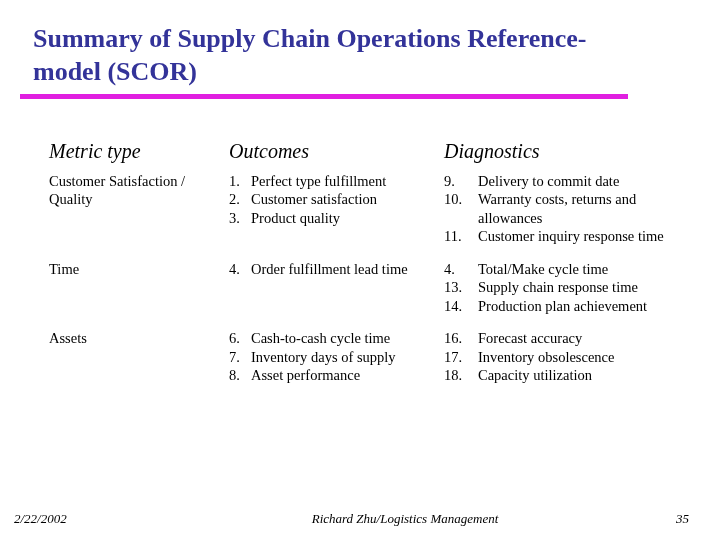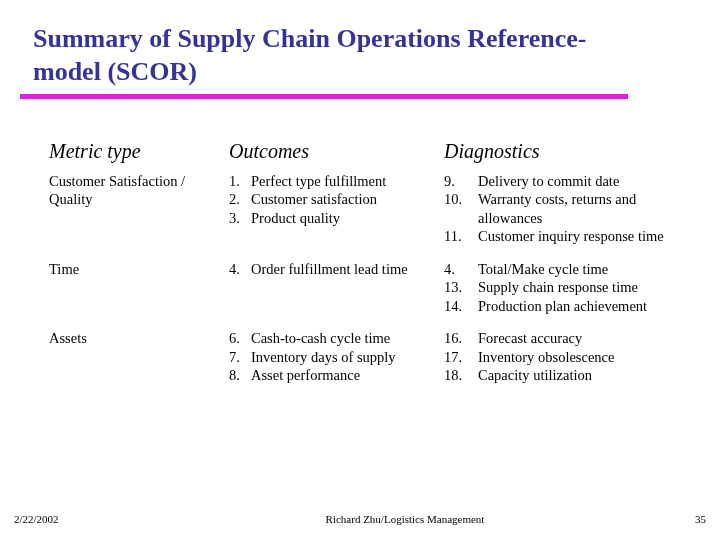--- a/index.html
+++ b/index.html
@@ -104,39 +104,40 @@
 
   .spacer-row td { height: 1px; }
 
   
   #footer {
     position: absolute;
     left: 0;
     top: 512px;
     width: 720px;
     height: 20px;
-    font-size: 11px;
+    font-size: 13px;
     line-height: 14px;
+    font-style: italic;
   }
   #footer-date {
     position: absolute;
     left: 14px;
     top: 0;
   }
   #footer-center {
     position: absolute;
     left: 0;
     top: 0;
     width: 720px;
     text-align: center;
     padding-left: 45px;
   }
   #footer-page {
     position: absolute;
-    right: 14px;
+    right: 31px;
     top: 0;
   }
 </style>
 </head>
 <body>
 
 <div id="slide-title" style="color: rgb(51, 51, 153);">Summary of Supply Chain Operations Reference-model (SCOR)</div>
 <div id="title-rule" style="background: rgb(224, 31, 224);"></div>
 
 <table id="scor-table">

